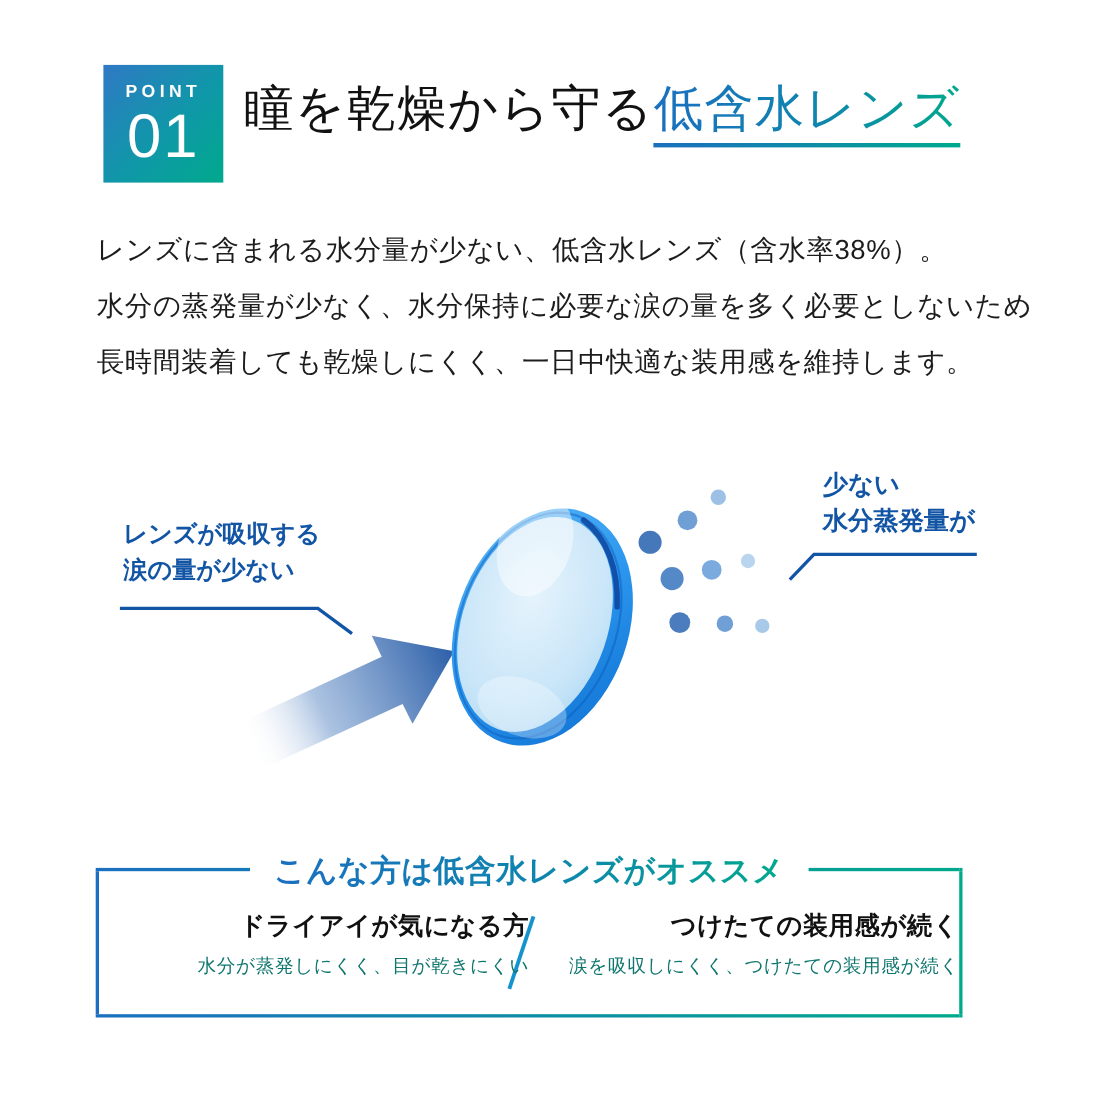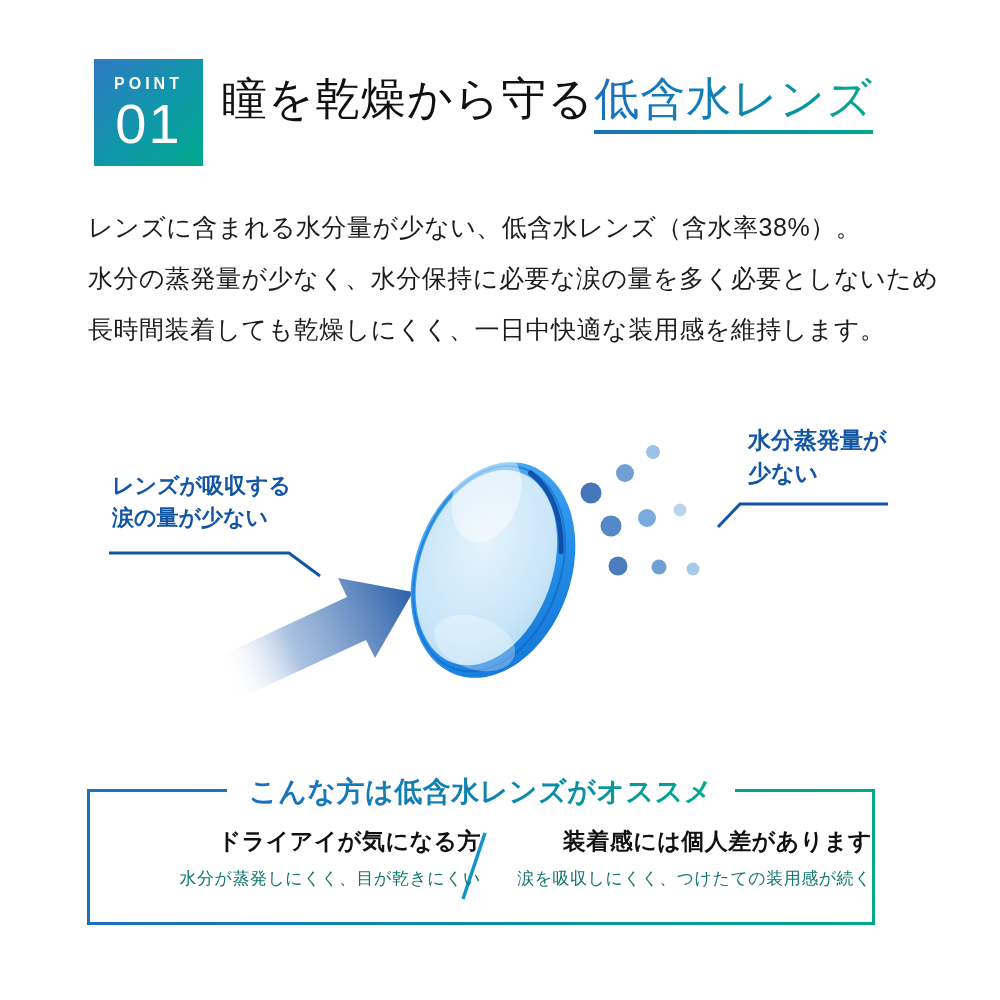--- a/index.html
+++ b/index.html
@@ -129,33 +129,33 @@
     </g>
 
     <line x1="485" y1="833" x2="463" y2="899" stroke="#1593cc" stroke-width="3.5"></line>
   </svg>
 
   <div class="callout callout-left">
     <div>レンズが吸収する</div>
     <div>涙の量が少ない</div>
   </div>
   <div class="callout callout-right">
+    <div>少ない</div>
     <div>水分蒸発量が</div>
-    <div>少ない</div>
   </div>
 
   <div class="recommend-box">
     <div class="recommend-heading">
       <span>こんな方は低含水レンズがオススメ</span>
     </div>
     <div class="recommend-cols">
       <div class="recommend-col">
         <div class="rc-title">ドライアイが気になる方</div>
         <div class="rc-desc">水分が蒸発しにくく、目が乾きにくい</div>
       </div>
       <div class="recommend-col">
-        <div class="rc-title">装着感には個人差があります</div>
+        <div class="rc-title">つけたての装用感が続く</div>
         <div class="rc-desc">涙を吸収しにくく、つけたての装用感が続く</div>
       </div>
     </div>
   </div>
 
 </div>
 
 </body></html>

